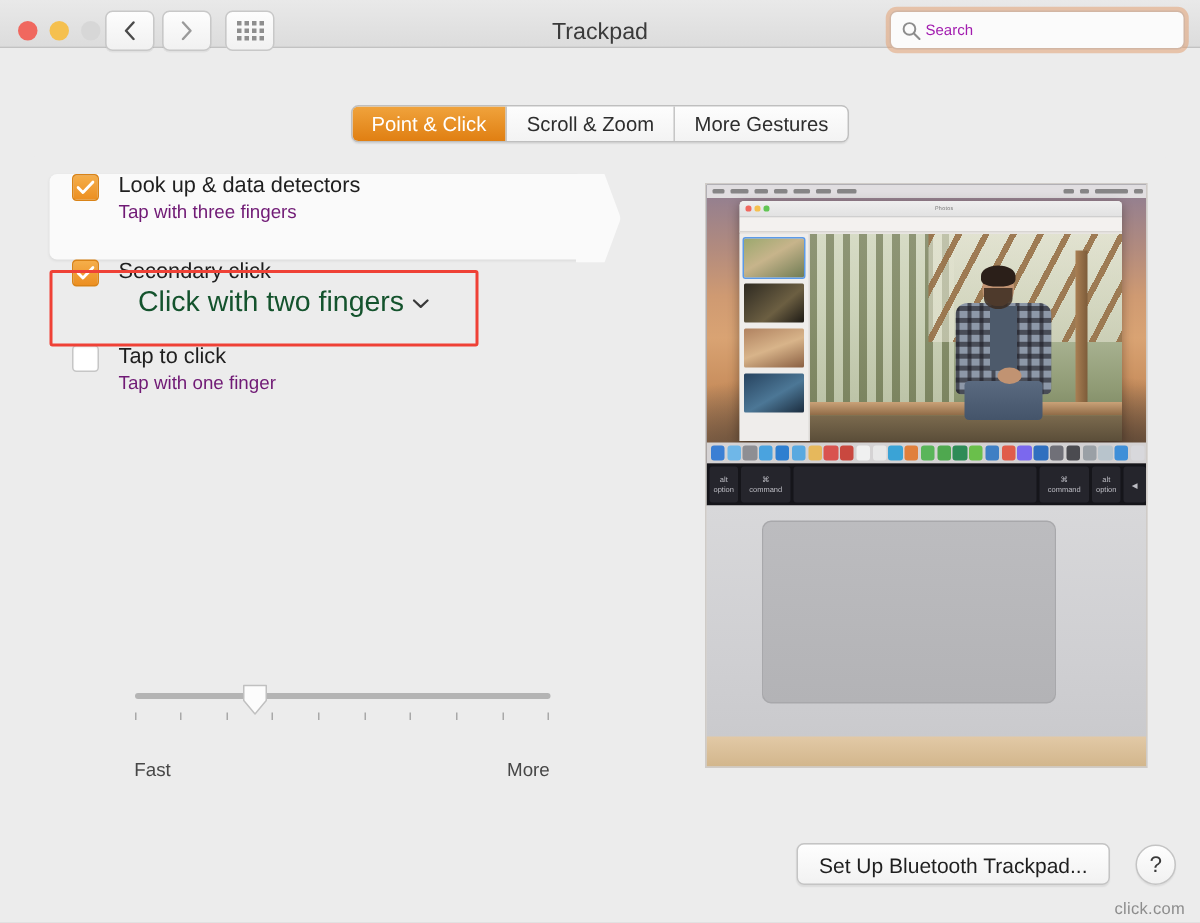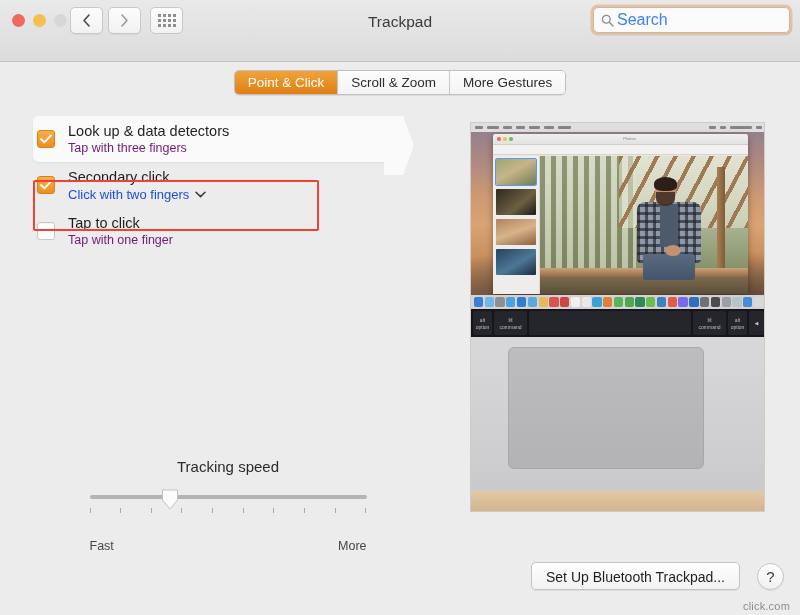--- a/index.html
+++ b/index.html
@@ -16,21 +16,21 @@
     position: relative;
     width: 800px;
     height: 615px;
     background: #ececec;
   }
 
   
   .titlebar {
     position: absolute;
     top: 0; left: 0;
-    width: 800px; height: 62px;
+    width: 800px; height: 32px;
     background: linear-gradient(to bottom, #e9e9e9 0%, #dcdcdc 100%);
     border-bottom: 1px solid #c2c2c2;
   }
 
   .traffic {
     position: absolute;
     top: 14px; left: 12px;
     display: flex;
     gap: 8px;
     align-items: center;
@@ -103,22 +103,22 @@
     background: #fbfbfb;
     border: 1px solid #d2b6a4;
     border-radius: 5px;
     box-shadow: 0 0 0 2.5px rgba(227,163,116,0.55);
     display: flex;
     align-items: center;
     padding-left: 7px;
   }
   .searchfield .sicon { flex: 0 0 auto; margin-right: 3px; display: block; }
   .searchfield .stext {
-    font-size: 16px;
-    color: #3b82f6;
+    font-size: 10px;
+    color: #a21caf;
   }
 
   
   .tabbar {
     position: absolute;
     top: 70px; left: 0;
     width: 800px;
     display: flex;
     justify-content: center;
   }
@@ -156,24 +156,23 @@
 
   
   .options {
     position: absolute;
     top: 13px; left: 11px;
     width: 390px;
   }
 
   .optrow {
     position: relative;
-    height: 46px;
-    display: flex;
-    align-items: center;
-    padding-left: 4px;
+    height: 57px;
+    display: flex;
+    padding-left: 15px;
   }
 
   
   .optrow.selected {
     background: #fafafa;
     border-radius: 5px 0 0 5px;
     width: 352px;
     box-shadow: 0 1px 2px rgba(0,0,0,0.07);
   }
   .optrow.selected .tail {
@@ -208,21 +207,21 @@
     font-size: 14.5px;
     color: #1f1f1f;
   }
   .opt-sub {
     font-size: 12.5px;
     color: #701a75;
     display: flex;
     align-items: center;
     gap: 6px;
   }
-  .opt-sub.strong { color: #1d4ed8; font-size: 13px; }
+  .opt-sub.strong { color: #14532d; font-size: 19px; margin-left: 13px; }
   .chev { display: block; }
 
   
   .annotbox {
     position: absolute;
     top: 180px; left: 33px;
     width: 286px; height: 51px;
     border: 2.5px solid #ef4136;
     border-radius: 2px;
     pointer-events: none;
@@ -705,21 +704,20 @@
       <div class="optrow">
         <span class="cbox off"></span>
         <span class="optlabels">
           <span class="opt-title">Tap to click</span>
           <span class="opt-sub">Tap with one finger</span>
         </span>
       </div>
     </div>
 
     <div class="tracking">
-      <div class="tracking-title">Tracking speed</div>
       <div class="slider-wrap">
         <div class="slider-track"></div>
         <svg class="slider-knob" viewBox="0 0 17 21" style="left: 29%;">
           <path d="M1 1 H16 V11 L8.5 20 L1 11 Z" fill="#fcfcfc" stroke="#c0c0c0" stroke-width="1" stroke-linejoin="round"></path>
         </svg>
         <div class="ticks">
           <i></i>
             <i></i>
             <i></i>
             <i></i>

